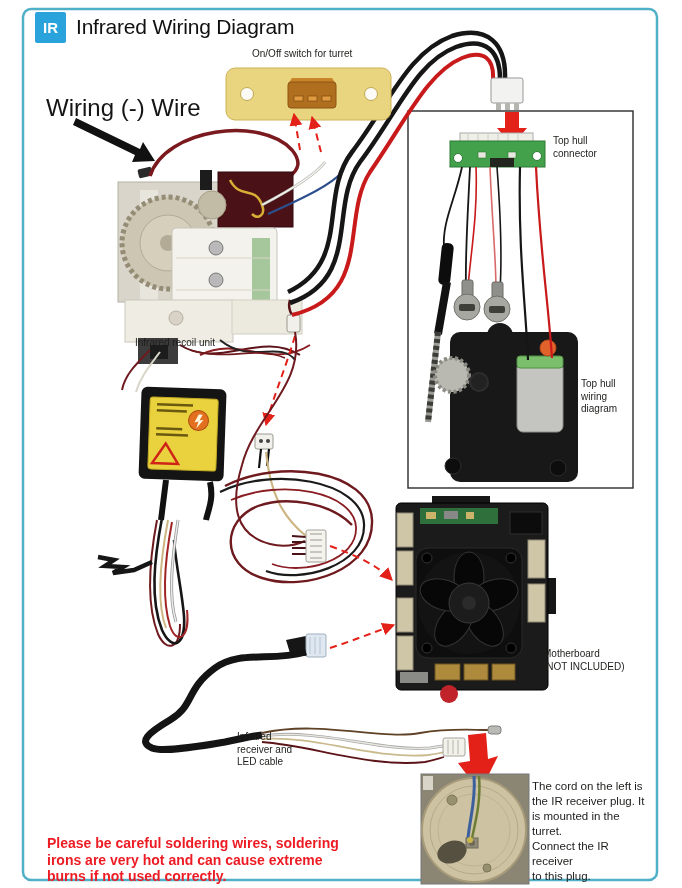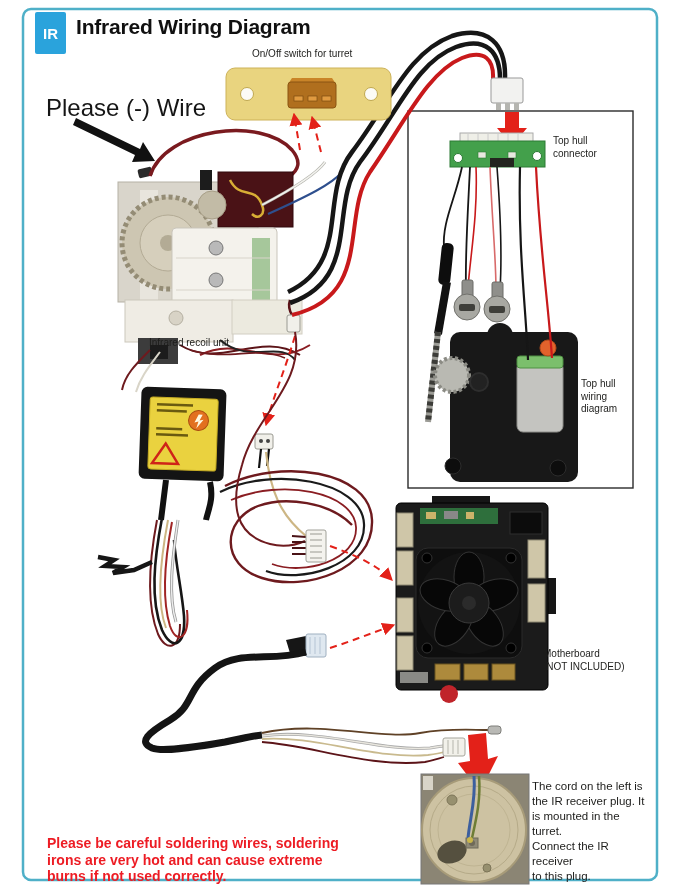--- a/index.html
+++ b/index.html
@@ -3,31 +3,31 @@
 <meta charset="utf-8">
 <style>
   html,body{margin:0;padding:0;background:#ffffff;}
   .canvas{
     position:relative;width:682px;height:888px;background:#fff;
     font-family:"Liberation Sans",sans-serif;color:#1d1d1b;overflow:hidden;
   }
   .art{position:absolute;left:0;top:0;z-index:1;}
   .lbl{position:absolute;z-index:2;font-size:10px;line-height:1.25;white-space:pre-line;}
   .badge{
-    position:absolute;z-index:2;left:35px;top:12px;width:31px;height:42px;
+    position:absolute;z-index:2;left:35px;top:12px;width:31px;height:31px;
     background:var(--accent,#2aa3dc);color:#fff;font-weight:bold;font-size:15px;
     display:flex;align-items:center;justify-content:center;border-radius:2px;
   }
   .title{
-    position:absolute;z-index:2;left:76px;top:15px;font-size:21px;font-weight:bold;
+    position:absolute;z-index:2;left:76px;top:15px;font-size:21px;font-weight:normal;
     color:#101010;letter-spacing:-0.2px;
   }
   .ground{left:46px;top:93px;font-size:24px;font-weight:400;color:#151515;}
   .switch-lbl{left:252px;top:48px;}
-  .recoil-lbl{left:149px;top:337px;}
+  .recoil-lbl{left:135px;top:337px;}
   .thc-lbl{left:553px;top:135px;}
   .thw-lbl{left:581px;top:378px;}
   .mb-lbl{left:543px;top:648px;width:112px;}
   .ir-lbl{left:237px;top:731px;}
   .cord-lbl{left:532px;top:779px;width:116px;font-size:11.5px;line-height:1.3;}
   .warn-lbl{left:47px;top:835px;font-size:14px;font-weight:bold;line-height:1.18;color:var(--warning-red,#ed1c24);}
   .dash{stroke:var(--arrow-red,#e32119);stroke-width:2;fill:none;stroke-dasharray:7 5;}
 </style>
 </head>
 <body>
@@ -305,29 +305,32 @@
       <path d="M474,776 C476,800 470,818 468,838" fill="none" stroke="#3c5f9e" stroke-width="3"></path>
       <path d="M479,776 C481,800 476,820 472,838" fill="none" stroke="#6e7d35" stroke-width="2.5"></path>
       <circle cx="470" cy="840" r="3" fill="#c9b64a"></circle>
     </g>
   </svg>
 
   <div class="badge">IR</div>
   <div class="title">Infrared Wiring Diagram</div>
 
   <div class="lbl switch-lbl">On/Off switch for turret</div>
-  <div class="lbl ground">Please (-) Wire</div>
+  <div class="lbl ground">Wiring (-) Wire</div>
   <div class="lbl recoil-lbl">Infrared recoil unit</div>
   <div class="lbl thc-lbl">Top hull
 connector</div>
   <div class="lbl thw-lbl">Top hull
 wiring
 diagram</div>
   <div class="lbl mb-lbl">Motherboard
 (NOT INCLUDED)</div>
+  <div class="lbl ir-lbl">Infrared
+receiver and
+LED cable</div>
   <div class="lbl cord-lbl">The cord on the left is
 the IR receiver plug. It
 is mounted in the turret.
 Connect the IR receiver
 to this plug.</div>
   <div class="lbl warn-lbl">Please be careful soldering wires, soldering
 irons are very hot and can cause extreme
 burns if not used correctly.</div>
 
 </div>

